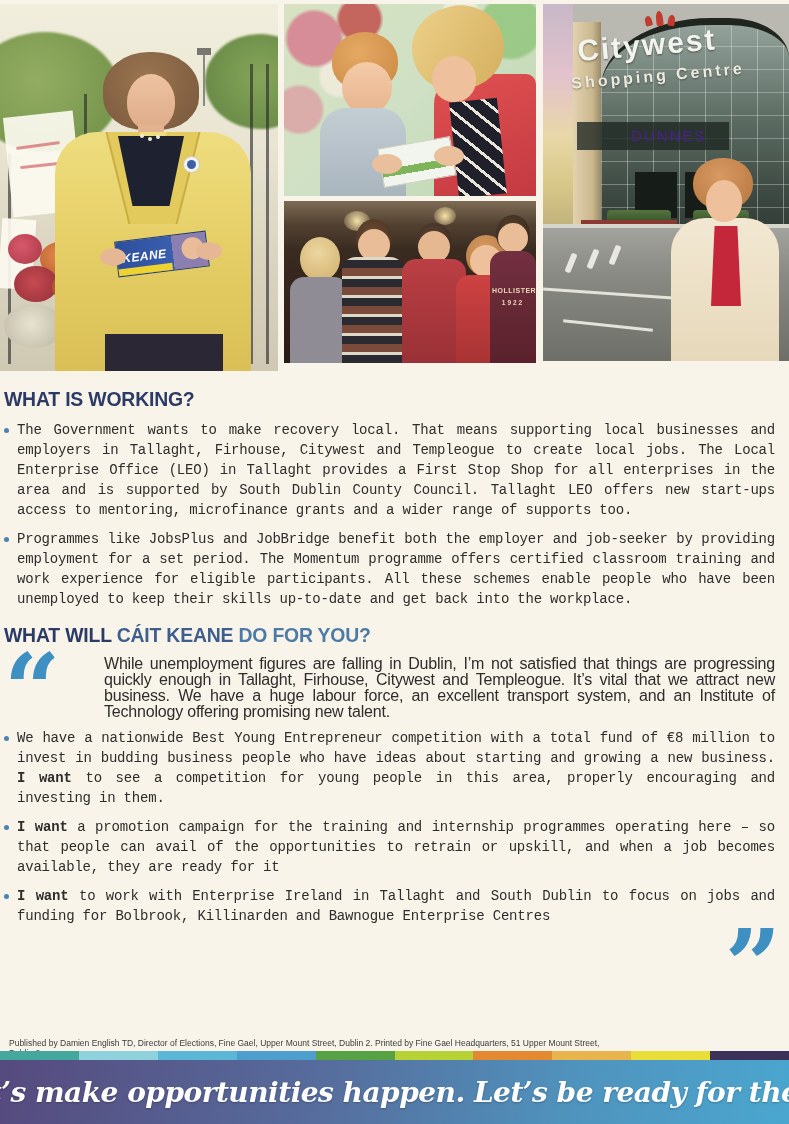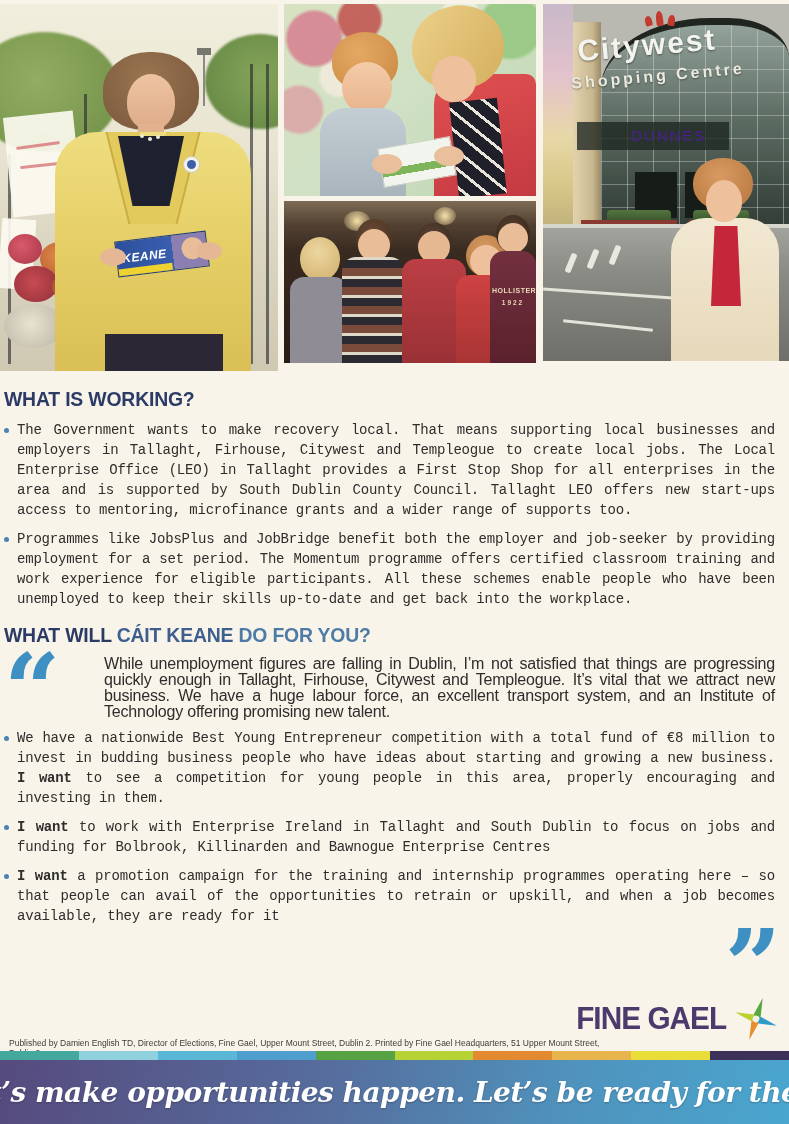--- a/index.html
+++ b/index.html
@@ -290,45 +290,33 @@
       <p>While unemployment figures are falling in Dublin, I’m not satisfied that things are progressing quickly enough in Tallaght, Firhouse, Citywest and Templeogue. It’s vital that we attract new business. We have a huge labour force, an excellent transport system, and an Institute of Technology offering promising new talent.</p>
     </div>
 
     <ul style="margin-top:8px;">
       <li>
         <span class="dot"></span>
         <p><span>We have a nationwide Best Young Entrepreneur competition with a total fund of €8 million to invest in budding business people who have ideas about starting and growing a new business. </span><b>I want</b><span> to see a competition for young people in this area, properly encouraging and investing in them.</span></p>
       </li>
       <li>
         <span class="dot"></span>
+        <p><span></span><b>I want</b><span> a promotion campaign for the training and internship programmes operating here – so that people can avail of the opportunities to retrain or upskill, and when a job becomes available, they are ready for it</span></p>
+      </li>
+      <li>
+        <span class="dot"></span>
         <p><span></span><b>I want</b><span> to work with Enterprise Ireland in Tallaght and South Dublin to focus on jobs and funding for Bolbrook, Killinarden and Bawnogue Enterprise Centres</span></p>
-      </li>
-      <li>
-        <span class="dot"></span>
-        <p><span></span><b>I want</b><span> a promotion campaign for the training and internship programmes operating here – so that people can avail of the opportunities to retrain or upskill, and when a job becomes available, they are ready for it</span></p>
       </li>
     </ul>
   </div>
 
   <div class="closeq">
       <span>”</span>
     </div>
 
-  <div class="fg-logo">
-    <span class="fg-text">FINE GAEL</span>
-    <svg class="fg-star" viewBox="0 0 44 44">
-      <g transform="rotate(18 22 22)">
-        <path d="M22 1 L25.5 18.5 L22 22 L18.5 18.5 Z" fill="#57a73f"></path>
-        <path d="M43 22 L25.5 25.5 L22 22 L25.5 18.5 Z" fill="#2f9bc8"></path>
-        <path d="M22 43 L18.5 25.5 L22 22 L25.5 25.5 Z" fill="#e78f2e"></path>
-        <path d="M1 22 L18.5 18.5 L22 22 L18.5 25.5 Z" fill="#b8d12e"></path>
-        <circle cx="22" cy="22" r="3.2" fill="#f4f2e8"></circle>
-      </g>
-    </svg>
-  </div>
 
   <p class="imprint">Published by Damien English TD, Director of Elections, Fine Gael, Upper Mount Street, Dublin 2. Printed by Fine Gael Headquarters, 51 Upper Mount Street, Dublin 2.</p>
 
   <div class="stripe">
       <span class="stripe-seg" style="background: rgb(69, 168, 158);"></span>
       <span class="stripe-seg" style="background: rgb(143, 210, 222);"></span>
       <span class="stripe-seg" style="background: rgb(91, 183, 214);"></span>
       <span class="stripe-seg" style="background: rgb(79, 159, 206);"></span>
       <span class="stripe-seg" style="background: rgb(87, 162, 67);"></span>
       <span class="stripe-seg" style="background: rgb(182, 210, 52);"></span>

